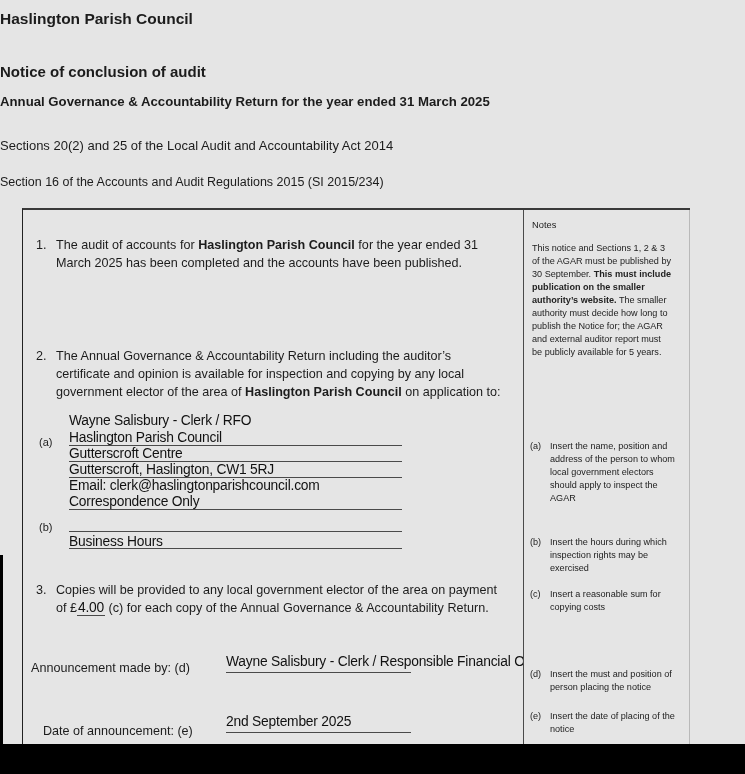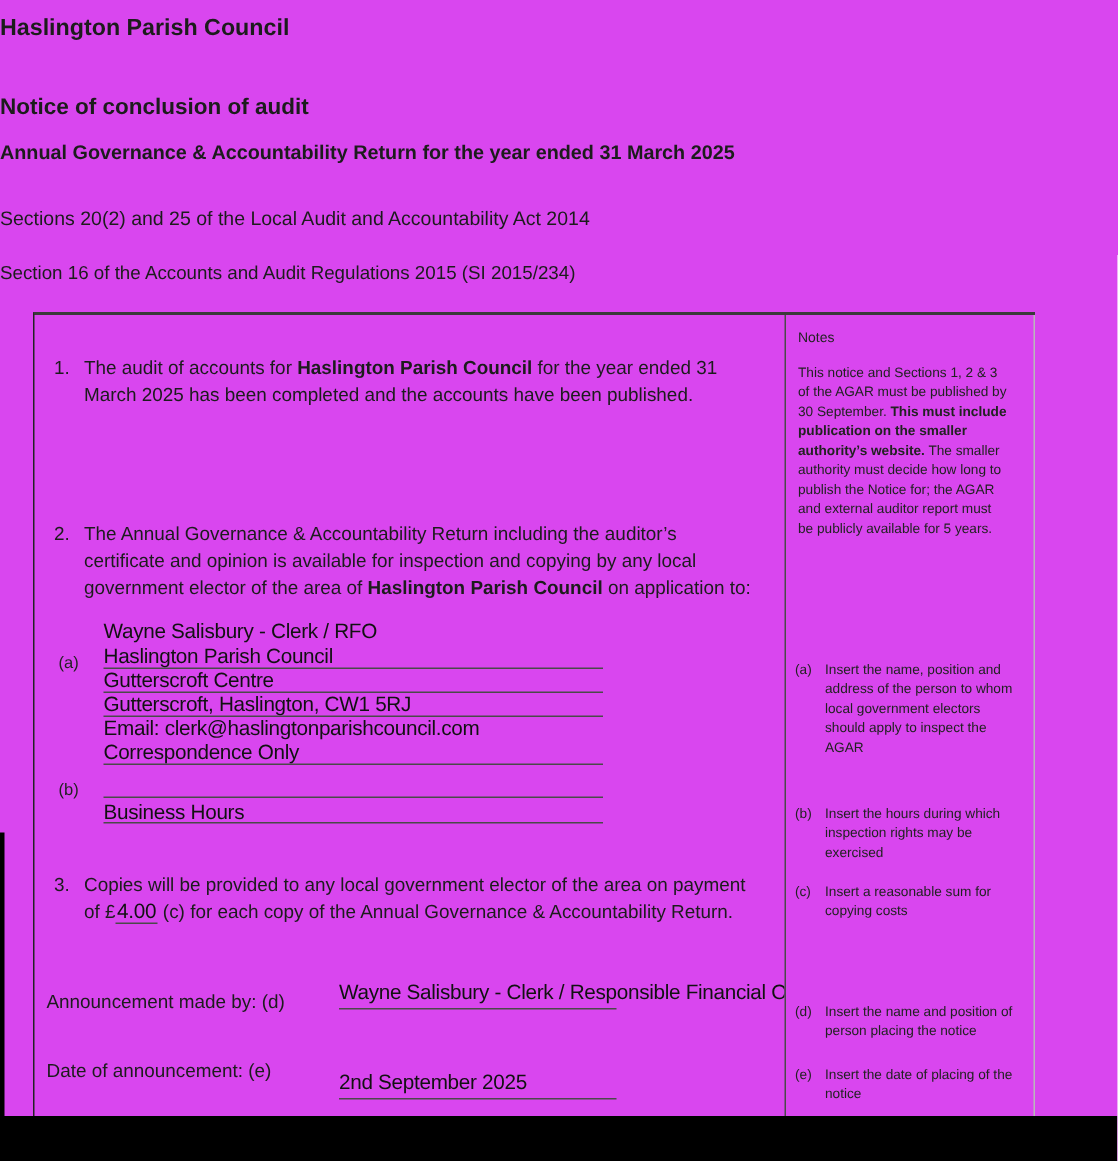--- a/index.html
+++ b/index.html
@@ -1,18 +1,18 @@
 <!DOCTYPE html>
 <html><head>
 <meta charset="utf-8">
 <style>
   * { margin:0; padding:0; box-sizing:border-box; }
   html,body { background:#fff; }
   .page {
-    position:relative; width:745px; height:774px; background:#d946ef;
+    position:relative; width:745px; height:774px; background:#e5e5e5;
     font-family:"Liberation Sans", sans-serif; color:#1c1c1c; overflow:hidden;
   }
   .h-council  { position:absolute; left:0; top:10px;  width:710px; font-size:15.5px; font-weight:bold; }
   .h-title    { position:absolute; left:0; top:63px;  width:710px; font-size:15px;   font-weight:bold; }
   .h-subtitle { position:absolute; left:0; top:94px;  width:710px; font-size:13.2px; font-weight:bold; }
   .h-act      { position:absolute; left:0; top:138px; width:710px; font-size:13px; }
   .h-regs     { position:absolute; left:0; top:175px; width:710px; font-size:12.5px; }
 
   
   .notice-table {
@@ -47,21 +47,21 @@
   .addr-line { height:16px; border-bottom:1px solid #4a4a4a; white-space:nowrap; overflow:visible; }
   .addr-line.no-rule { border-bottom:none; }
 
   .b-line-empty { position:absolute; left:46px; top:308px; width:333px; height:14px; border-bottom:1px solid #4a4a4a; }
   .b-line-hours { position:absolute; left:46px; top:324px; width:333px; height:15px; border-bottom:1px solid #4a4a4a; white-space:nowrap; }
 
   .amount { border-bottom:1px solid #4a4a4a; padding:0 1px; }
 
   .sig-row { position:absolute; left:8px; font-size:12.6px; }
   .announce-label { top:451px; }
-  .date-label { top:497px; }
+  .date-label { top:514px;margin-left:12px; }
   .sig-value {
     position:absolute; left:203px; width:185px;
     border-bottom:1px solid #4a4a4a; padding-bottom:3px;
   }
   .sig-value .inner { white-space:nowrap; display:inline-block; }
   .announce-value { top:444px; }
   .date-value { top:488px;margin-top:16px; }
 
   
   .notes-header { position:absolute; left:8px; top:10px; font-size:9.3px; color:#222; }
@@ -146,21 +146,21 @@
       <div class="note-item note-b">
         <span class="nlabel">(b)</span>
         <span class="ntext">Insert the hours during which inspection rights may be exercised</span>
       </div>
       <div class="note-item note-c">
         <span class="nlabel">(c)</span>
         <span class="ntext">Insert a reasonable sum for copying costs</span>
       </div>
       <div class="note-item note-d">
         <span class="nlabel">(d)</span>
-        <span class="ntext">Insert the name and position of person placing the notice</span>
+        <span class="ntext">Insert the must and position of person placing the notice</span>
       </div>
       <div class="note-item note-e">
         <span class="nlabel">(e)</span>
         <span class="ntext">Insert the date of placing of the notice</span>
       </div>
     </div>
 
   </div>
 
   <div class="left-strip"></div>

